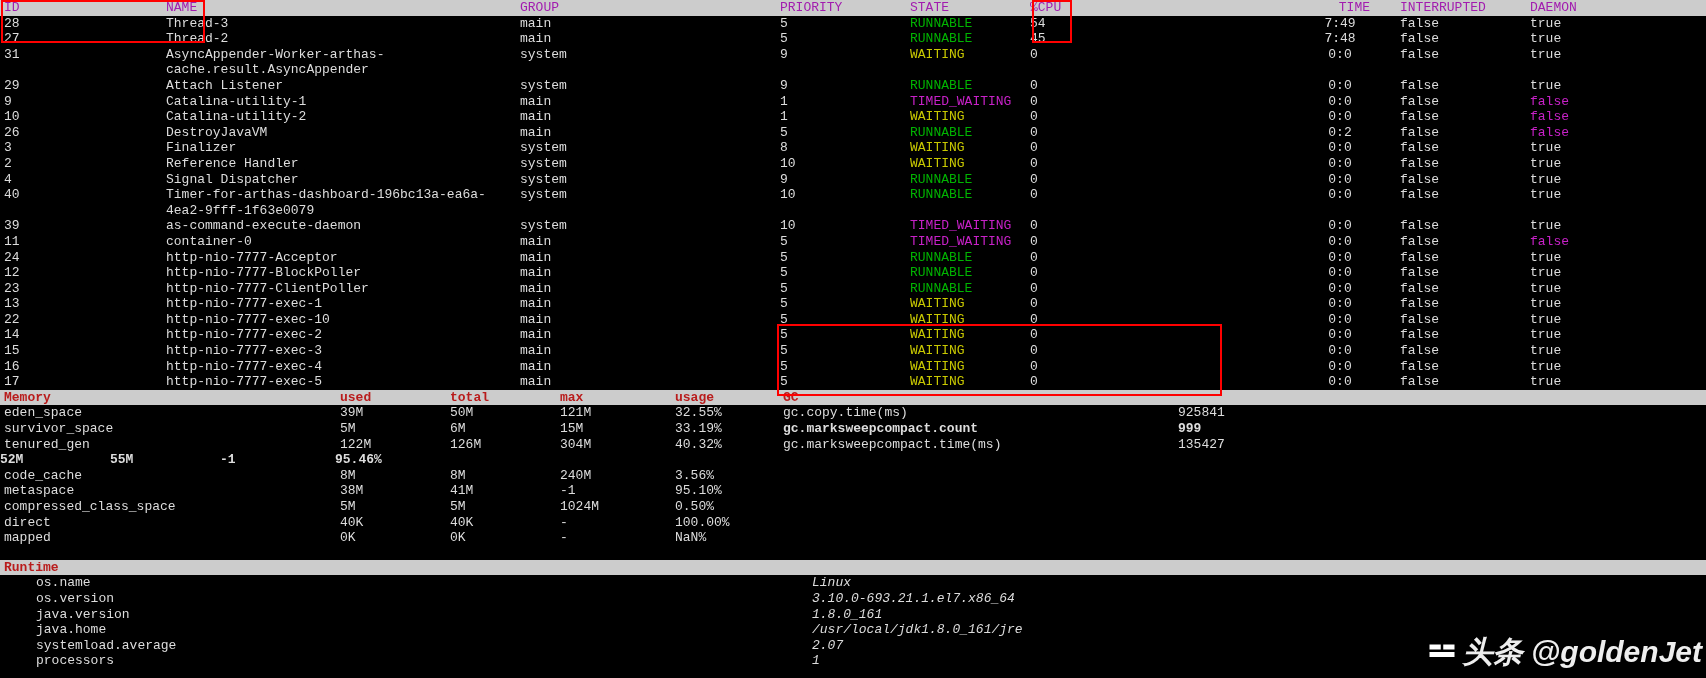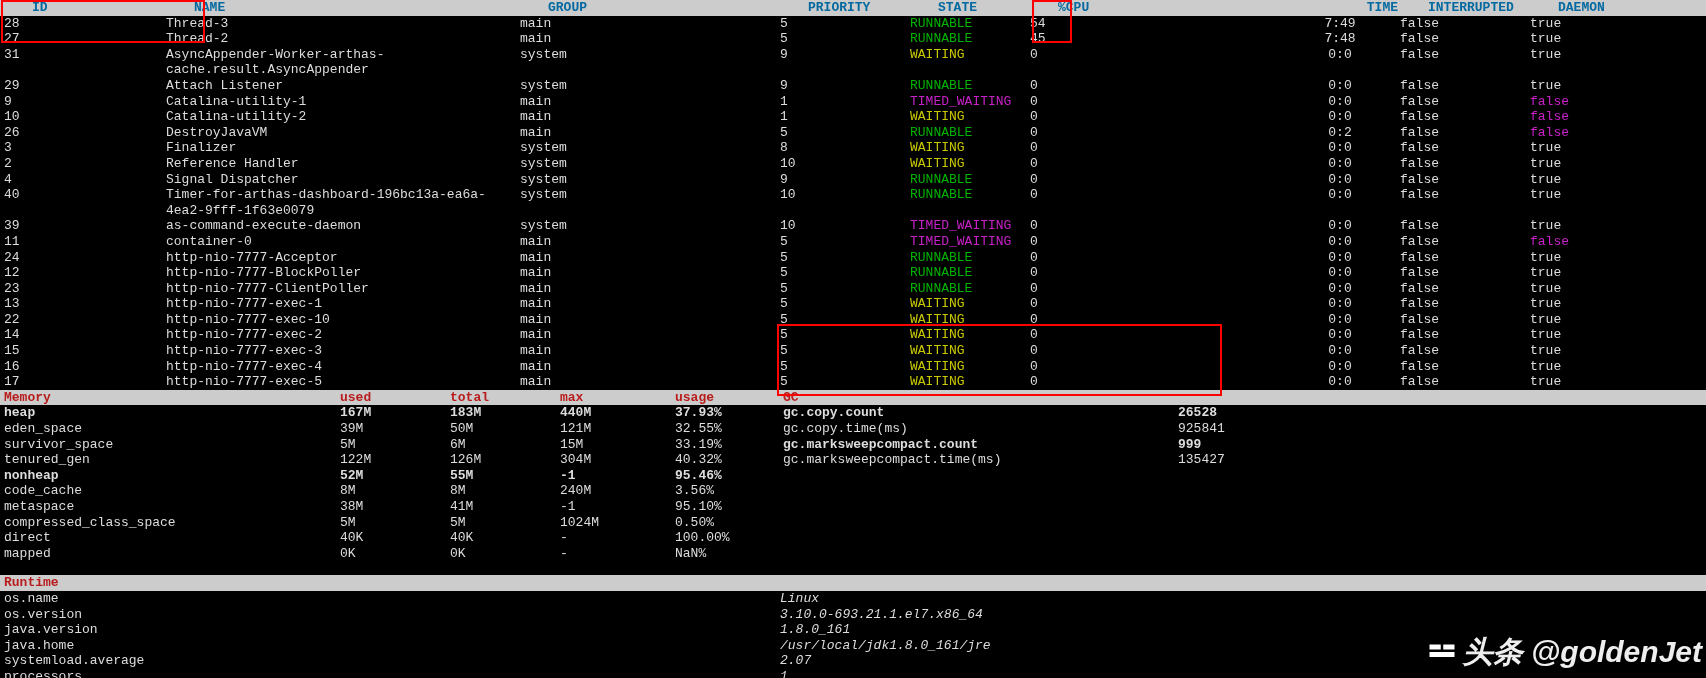--- a/index.html
+++ b/index.html
@@ -10,24 +10,23 @@
     font-size: 13px;
     line-height: 1.2;
     width: 1706px;
     height: 678px;
     overflow: hidden;
     position: relative;
   }
   
   .threads-header {
     background: #ccc;
-    color: #0369a1;
-    font-weight: bold;
+    color: #a21caf;
+    font-weight: normal;
     display: flex;
-    justify-content: center;
   }
   .threads-body .row {
     display: flex;
   }
   .col-id    { width: 130px; padding-left: 4px; }
   .col-name  { width: 390px; padding-left: 36px; }
   .col-group { width: 260px; }
   .col-prio  { width: 130px; }
   .col-state { width: 120px; }
   .col-cpu   { width: 140px; text-align: left; }
@@ -58,21 +57,21 @@
   .mem-total { width: 110px; }
   .mem-max   { width: 115px; }
   .mem-usage { width: 108px; }
   .gc-label  { width: 395px; }
   .gc-val    { width: 200px; }
 
   .mem-row, .gc-row { display: flex; }
   .mem-bold { font-weight: bold; }
 
   
-  .rt-row { display:flex; }
+  .rt-row { display:flex;margin-left:32px; }
   .rt-key { width: 780px; padding-left:4px;}
   .rt-val { flex:1;font-style:italic; }
 
   .gap { height: 14px; }
 
   
   .watermark {
     position: absolute;
     right: 4px;
     bottom: 8px;
@@ -350,29 +349,20 @@
   <div class="mem-label">Memory</div>
   <div class="mem-used">used</div>
   <div class="mem-total">total</div>
   <div class="mem-max">max</div>
   <div class="mem-usage">usage</div>
   <div class="gc-label">GC</div>
   <div class="gc-val"></div>
 </div>
 <div id="mem-gc-body">
     <div class="mem-row">
-      <div class="mem-label mem-bold">heap</div>
-      <div class="mem-used mem-bold">167M</div>
-      <div class="mem-total mem-bold">183M</div>
-      <div class="mem-max mem-bold">440M</div>
-      <div class="mem-usage mem-bold">37.93%</div>
-      <div class="gc-label mem-bold">gc.copy.count</div>
-      <div class="gc-val mem-bold">26528</div>
-    </div>
-    <div class="mem-row">
       <div class="mem-label">eden_space</div>
       <div class="mem-used">39M</div>
       <div class="mem-total">50M</div>
       <div class="mem-max">121M</div>
       <div class="mem-usage">32.55%</div>
       <div class="gc-label">gc.copy.time(ms)</div>
       <div class="gc-val">925841</div>
     </div>
     <div class="mem-row">
       <div class="mem-label">survivor_space</div>
@@ -386,21 +376,20 @@
     <div class="mem-row">
       <div class="mem-label">tenured_gen</div>
       <div class="mem-used">122M</div>
       <div class="mem-total">126M</div>
       <div class="mem-max">304M</div>
       <div class="mem-usage">40.32%</div>
       <div class="gc-label">gc.marksweepcompact.time(ms)</div>
       <div class="gc-val">135427</div>
     </div>
     <div class="mem-row">
-      <div class="mem-label mem-bold">nonheap</div>
       <div class="mem-used mem-bold">52M</div>
       <div class="mem-total mem-bold">55M</div>
       <div class="mem-max mem-bold">-1</div>
       <div class="mem-usage mem-bold">95.46%</div>
     </div>
     <div class="mem-row">
       <div class="mem-label">code_cache</div>
       <div class="mem-used">8M</div>
       <div class="mem-total">8M</div>
       <div class="mem-max">240M</div>

